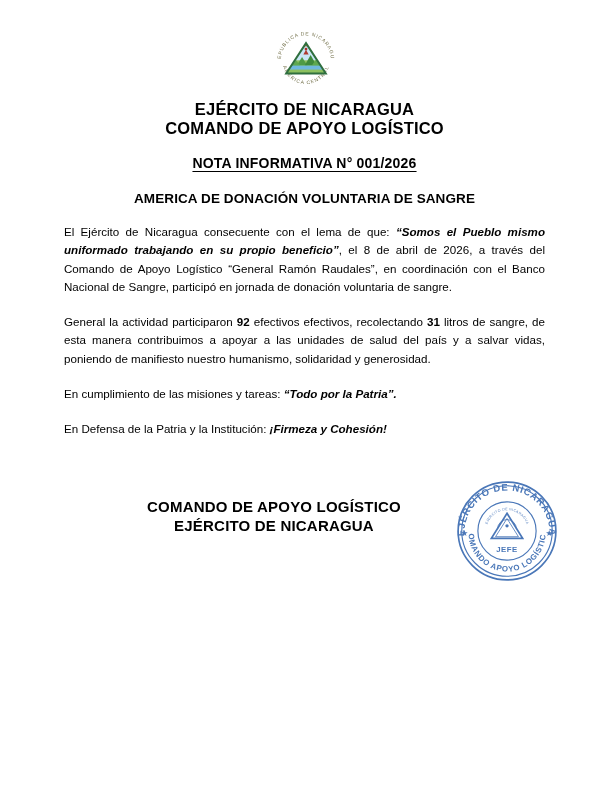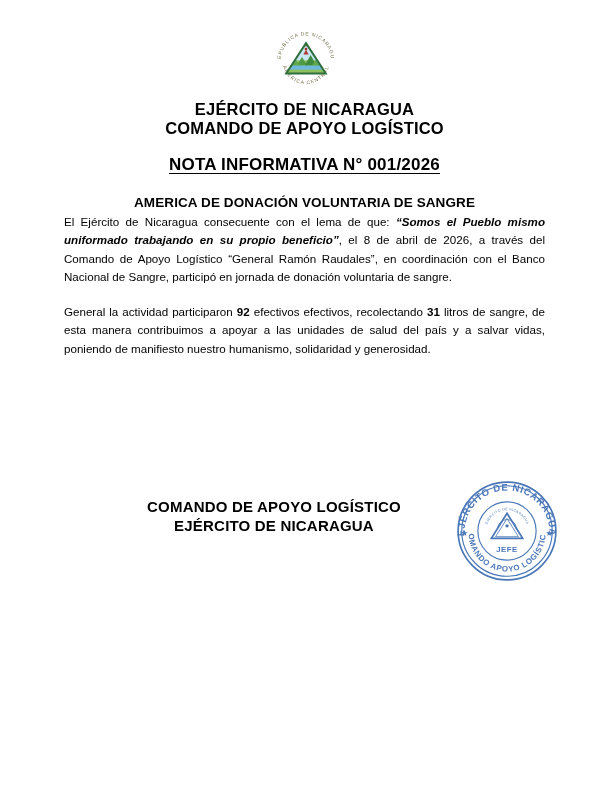--- a/index.html
+++ b/index.html
@@ -47,37 +47,37 @@
     text-align: center;
   }
   .title-main {
     font-size: 16.5px;
     font-weight: bold;
     line-height: 19px;
     letter-spacing: 0.2px;
   }
   .nota-line {
     margin-top: 17px;
-    font-size: 17px;
+    font-size: 14px;
     font-weight: bold;
     text-decoration: underline;
     text-underline-offset: 3px;
     letter-spacing: 0.2px;
   }
   .subject-line {
     margin-top: 20px;
     font-size: 13.5px;
     font-weight: bold;
     letter-spacing: 0.1px;
   }
 
   
   .body-block {
     position: absolute;
-    top: 213px;
+    top: 223px;
     left: 64px;
     width: 481px;
   }
   p.para {
     margin: 0 0 17px 0;
     font-size: 11.6px;
     line-height: 18.3px;
     text-align: justify;
     text-justify: inter-word;
   }
@@ -160,21 +160,23 @@
     <div class="nota-line">NOTA INFORMATIVA N° 001/2026</div>
     <div class="subject-line">AMERICA DE DONACIÓN VOLUNTARIA DE SANGRE</div>
   </div>
 
   <div class="body-block">
 
     <p class="para"><span>El Ejército de Nicaragua consecuente con el lema de que: </span><span class="bi">“Somos el Pueblo mismo uniformado trabajando en su propio beneficio”</span><span>, el 8 de abril de 2026, a través del Comando de Apoyo Logístico “General Ramón Raudales”, en coordinación con el Banco Nacional de Sangre, participó en jornada de donación voluntaria de sangre.</span></p>
 
     <p class="para"><span>General la actividad participaron </span><span class="b">92</span><span> efectivos efectivos, recolectando </span><span class="b">31</span><span> litros de sangre, de esta manera contribuimos a apoyar a las unidades de salud del país y a salvar vidas, poniendo de manifiesto nuestro humanismo, solidaridad y generosidad.</span></p>
 
-
+    <p class="para"><span>En cumplimiento de las misiones y tareas: </span><span class="bi">“Todo por la Patria”.</span></p>
+
+    <p class="para"><span>En Defensa de la Patria y la Institución: </span><span class="bi">¡Firmeza y Cohesión!</span></p>
 
 
   </div>
 
   <div class="sign-block">
     <div>COMANDO DE APOYO LOGÍSTICO</div>
     <div>EJÉRCITO DE NICARAGUA</div>
   </div>
 
   <div class="seal">

